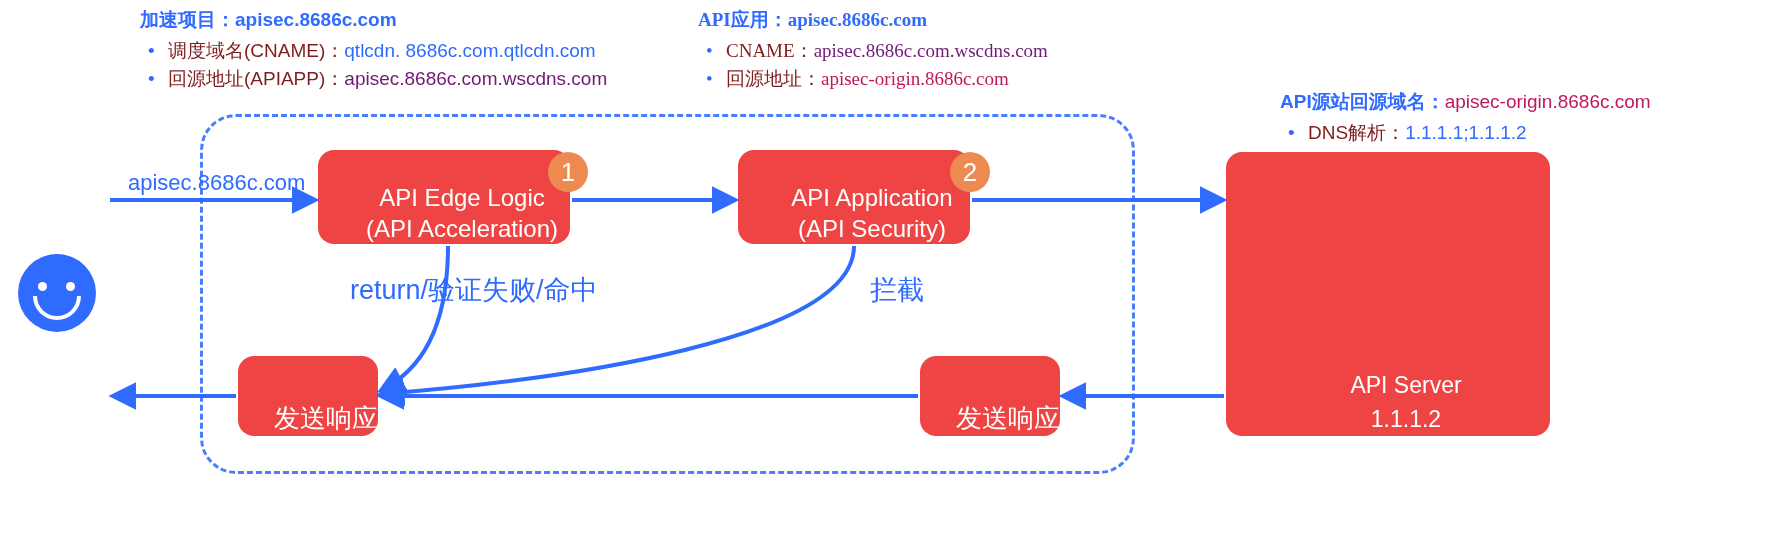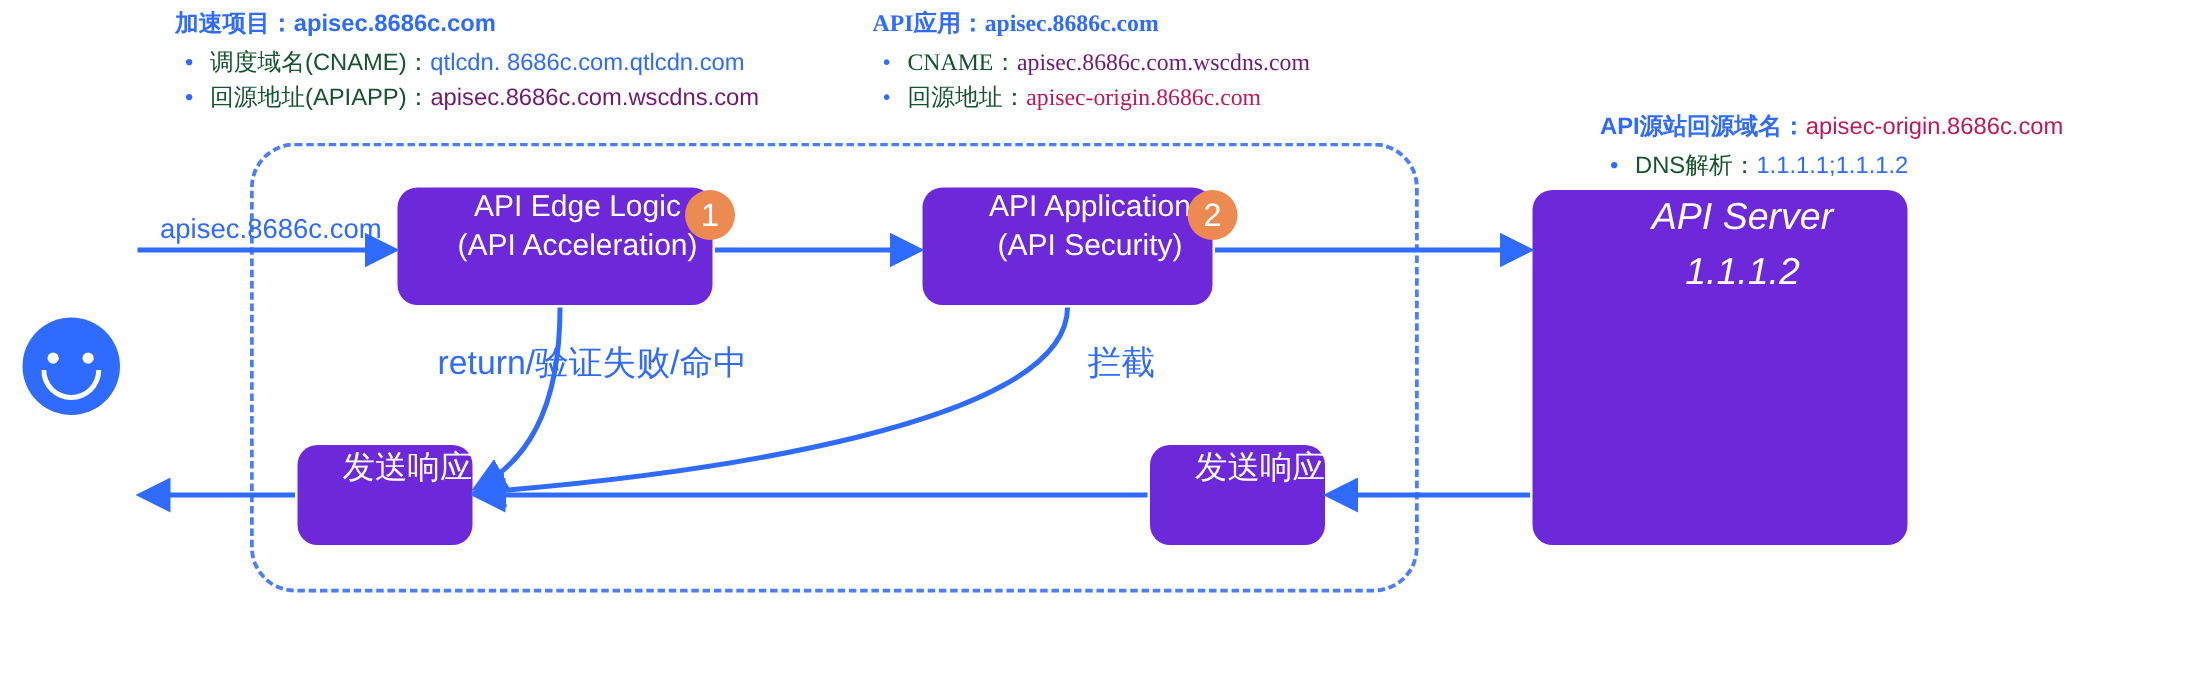--- a/index.html
+++ b/index.html
@@ -14,21 +14,21 @@
   .blue { color: #2f6bff; }
   .orange { color: #701a75; }
   .green { color: #be185d; margin-top: 47px; }
 
   
   .hdr { position: absolute; font-size: 19px; line-height: 1.5; }
   .hdr .title { font-weight: 700; color: #2f6bff; }
   .hdr ul { list-style: none; margin-top: 2px; }
   .hdr li { color: #2f6bff; padding-left: 28px; position: relative; }
   .hdr li::before { content: "•"; position: absolute; left: 8px; color: #2f6bff; }
-  .hdr li .lbl { color: #14532d; }
+  .hdr li .lbl { color: #7f1d1d; }
   #hdr-left  { left: 140px; top: 6px; }
   #hdr-mid   { left: 698px; top: 6px; font-family: Liberation Serif, serif; }
   #hdr-right { left: 1280px; top: 88px; }
 
   
   .user {
     position: absolute; left: 18px; top: 254px;
     width: 78px; height: 78px; border-radius: 50%;
     background: #2f6bff;
   }
@@ -41,35 +41,35 @@
     position: absolute;
     left: 200px; top: 114px;
     width: 935px; height: 360px;
     border: 3px dashed #4a7dff;
     border-radius: 36px;
   }
 
   
   .box {
     position: absolute;
-    background: #6d28d9;
+    background: #ef4444;
     color: #fff;
     border-radius: 16px;
     display: flex;
     flex-direction: column;
     align-items: center;
-    justify-content: flex-start;
+    justify-content: flex-end;
     text-align: center;
     padding-left: 36px;
   }
   #box-edge { left: 318px; top: 150px; width: 252px; height: 94px; font-size: 24px; line-height:1.3; }
   #box-app  { left: 738px; top: 150px; width: 232px; height: 94px; font-size: 24px; line-height:1.3; }
   #box-resp1{ left: 238px; top: 356px; width: 140px; height: 80px; font-size: 26px; }
   #box-resp2{ left: 920px; top: 356px; width: 140px; height: 80px; font-size: 26px; }
-  #box-server{ left:1226px; top:152px; width:300px; height:284px; font-size:30px; line-height:1.45;font-style:italic; }
+  #box-server{ left:1226px; top:152px; width:324px; height:284px; font-size:23px; line-height:1.45; }
 
   
   .badge {
     position:absolute; width:40px; height:40px; border-radius:50%;
     background:#ed8a52; color:#fff; font-size:26px;
     display:flex; align-items:center; justify-content:center;
     font-weight:400;
   }
   #badge1{ left:548px; top:152px; }
   #badge2{ left:950px; top:152px; }

